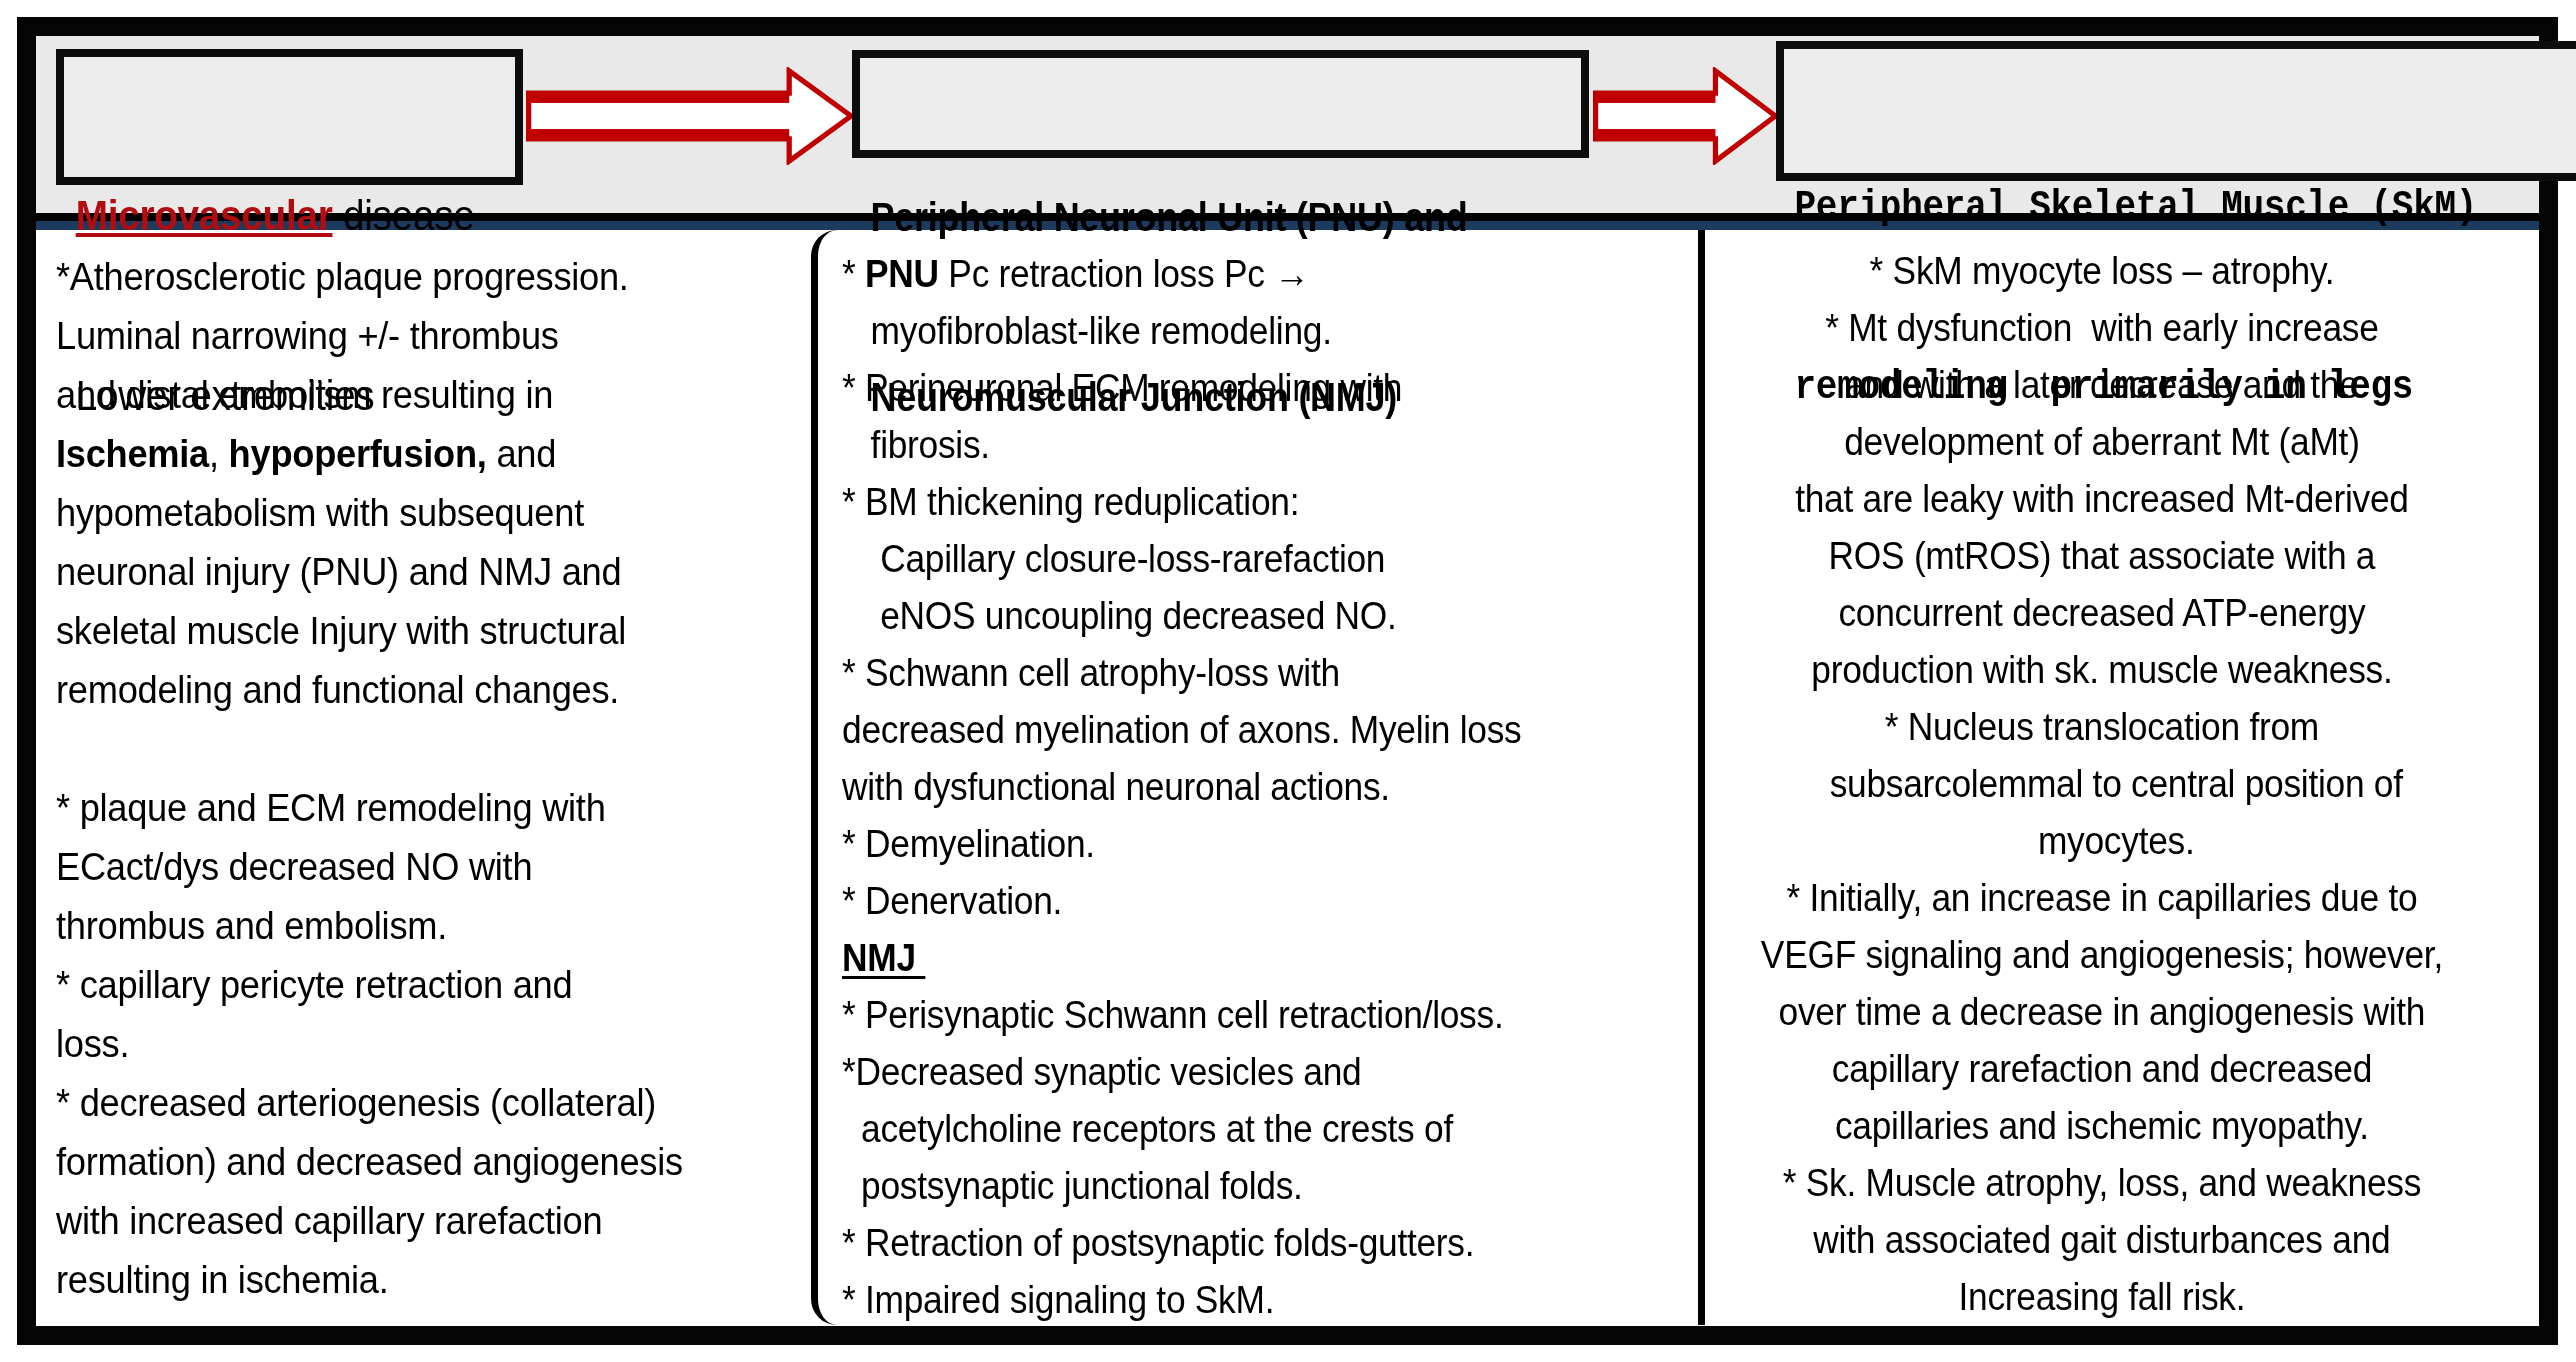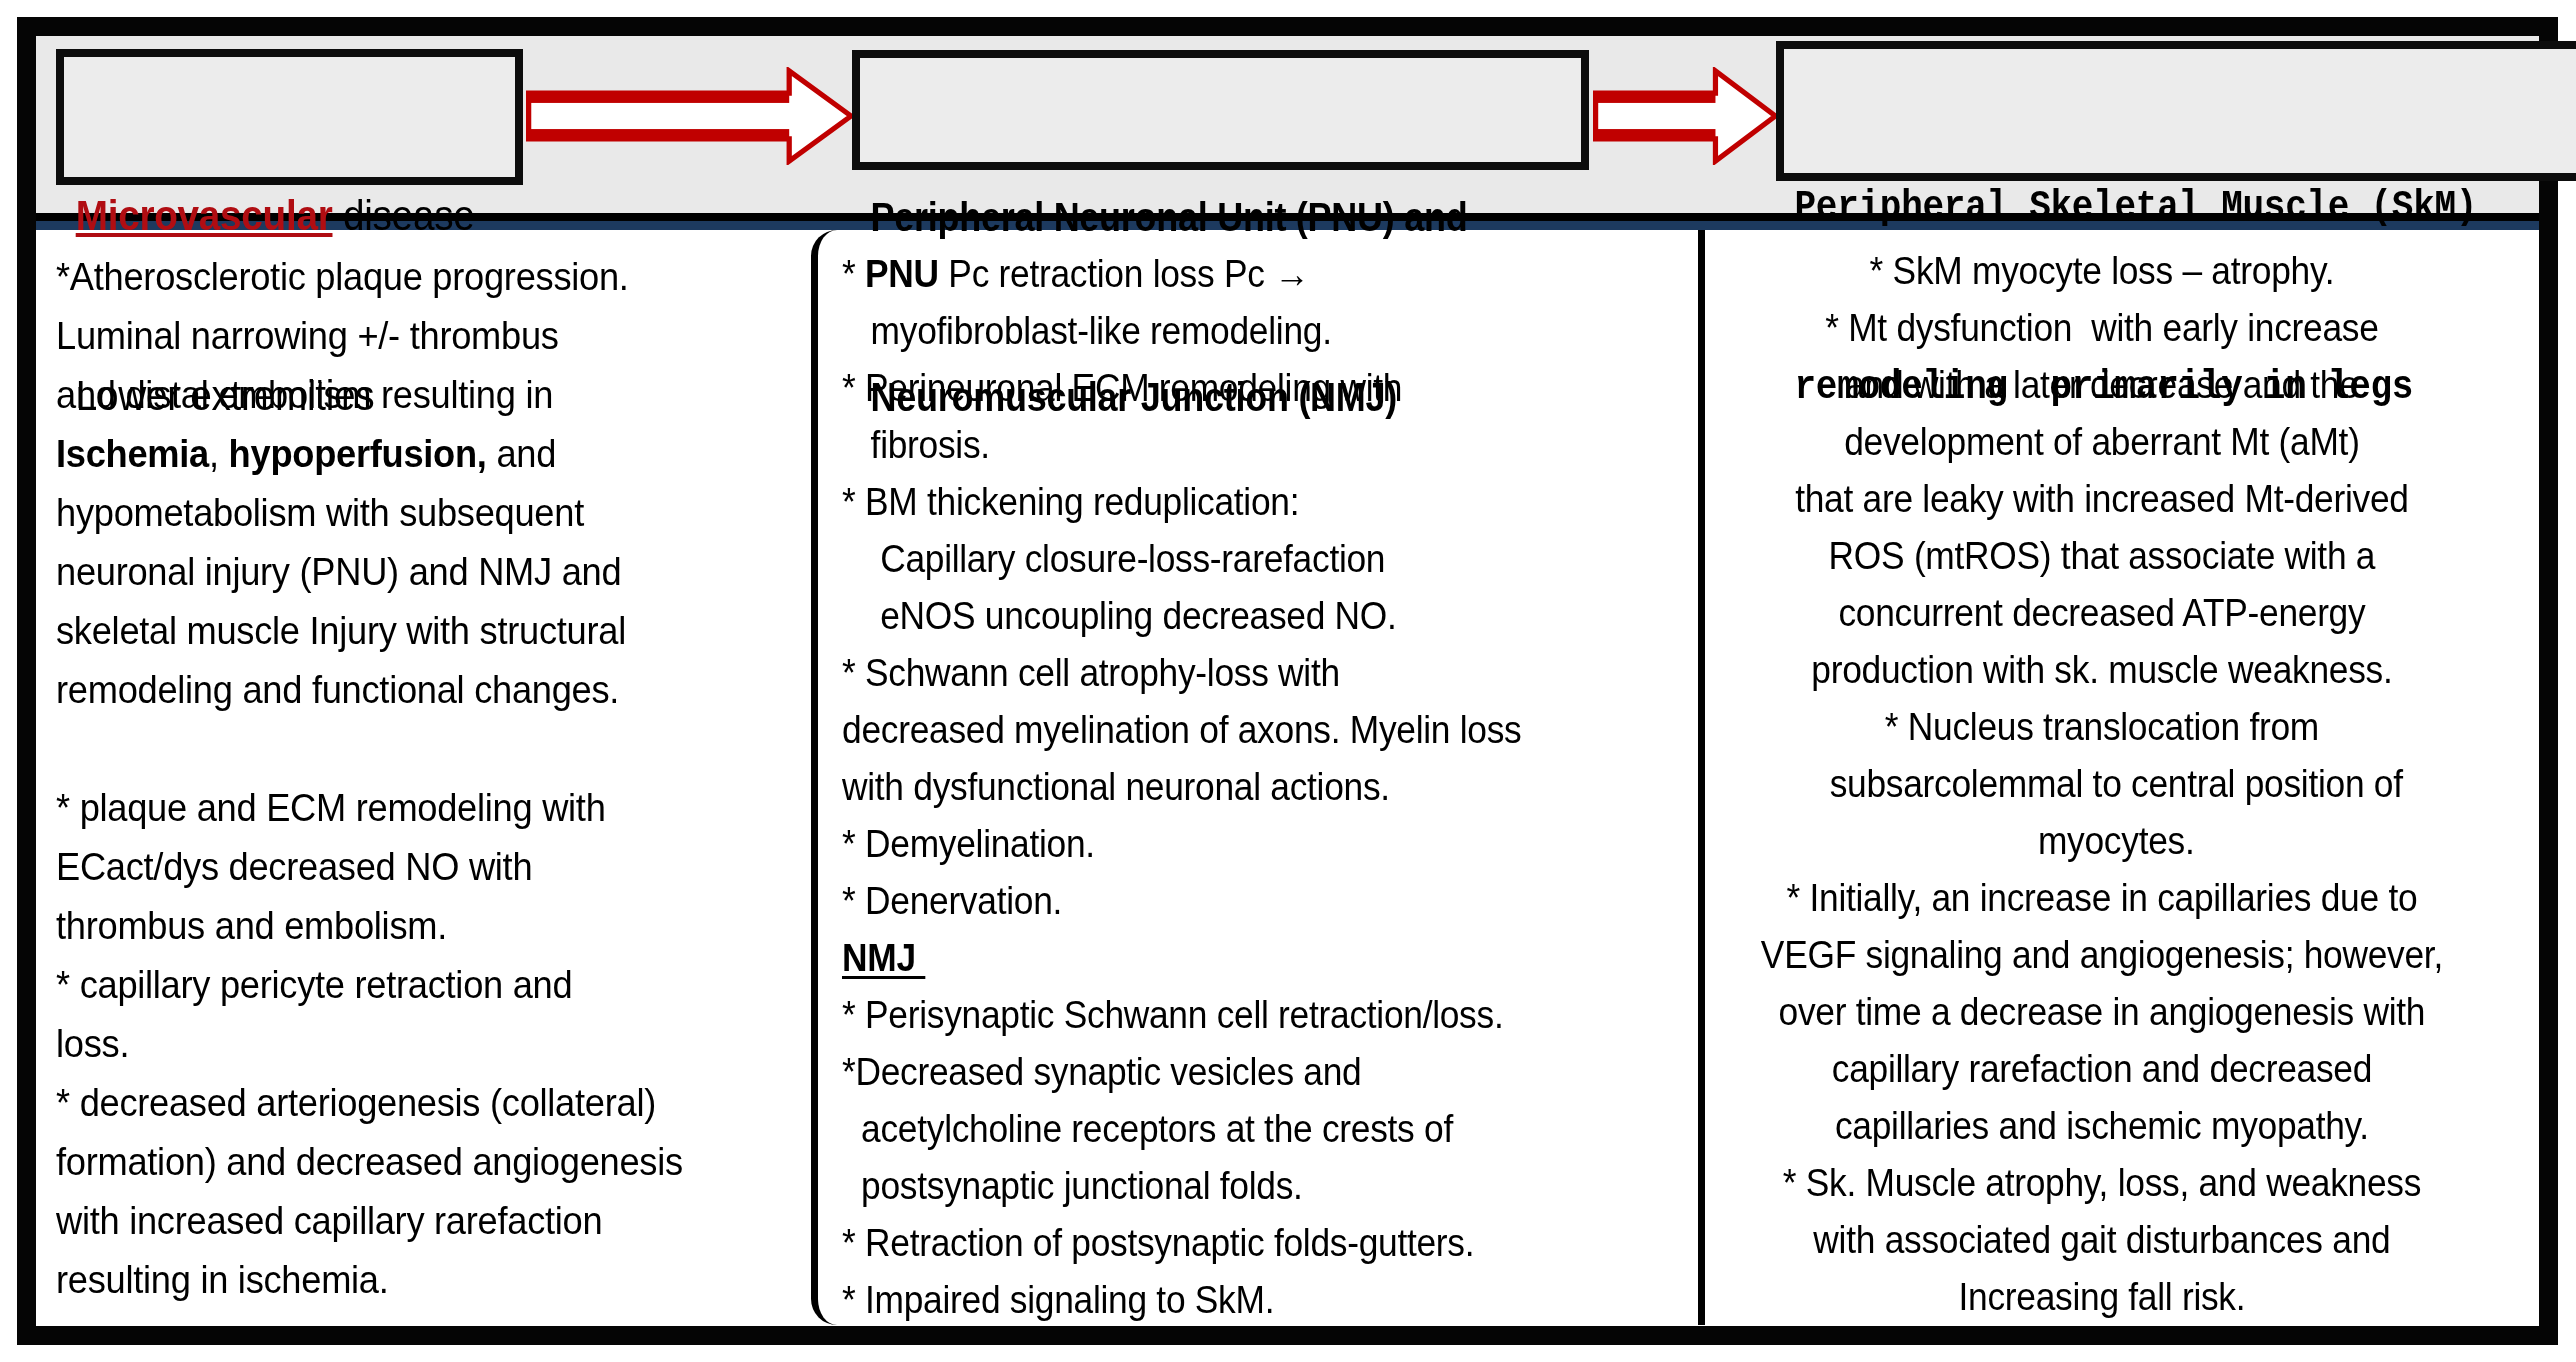--- a/index.html
+++ b/index.html
@@ -4,21 +4,21 @@
 <style>
   html,body{margin:0;padding:0;background:#ffffff;}
   .page{position:relative;width:2576px;height:1363px;background:#ffffff;
         font-family:"Liberation Sans",sans-serif;color:#000;overflow:hidden;padding-left:48px;}
   .frame{position:absolute;left:17px;top:17px;width:2503px;height:1290px;
          border:19.6px solid #050505;background:#ffffff;}
   
   .header-band{position:relative;width:100%;height:177px;background:#e9e9e9;}
   .hbox{position:absolute;background:#ececec;border:8.5px solid #0d0d0d;box-sizing:border-box;}
   .hbox1{left:19.6px;top:13px;width:467px;height:136px;}
-  .hbox2{left:816px;top:14.3px;width:737px;height:120px;}
+  .hbox2{left:816px;top:14.3px;width:737px;height:108px;}
   .hbox3{left:1740px;top:5.2px;width:848px;height:140px;font-family:Liberation Mono, monospace;}
   .htext{transform:scaleX(.9);transform-origin:0 0;white-space:pre;letter-spacing:-0.3px;}
   .hbox1 .htext{padding:7.8px 0 0 13px;font-size:43px;line-height:60px;}
   .hbox2 .htext,.hbox3 .htext{padding:9px 0 0 11.7px;font-size:40px;line-height:60px;font-weight:bold;}
   .red-accent{color:#b00d12;font-weight:bold;text-decoration:underline;}
   .arrow-svg{position:absolute;top:31px;height:98px;}
   .arrow1{left:490px;width:329px;}
   .arrow2{left:1557px;width:185px;}
   
   .band-divider{width:100%;height:17px;

